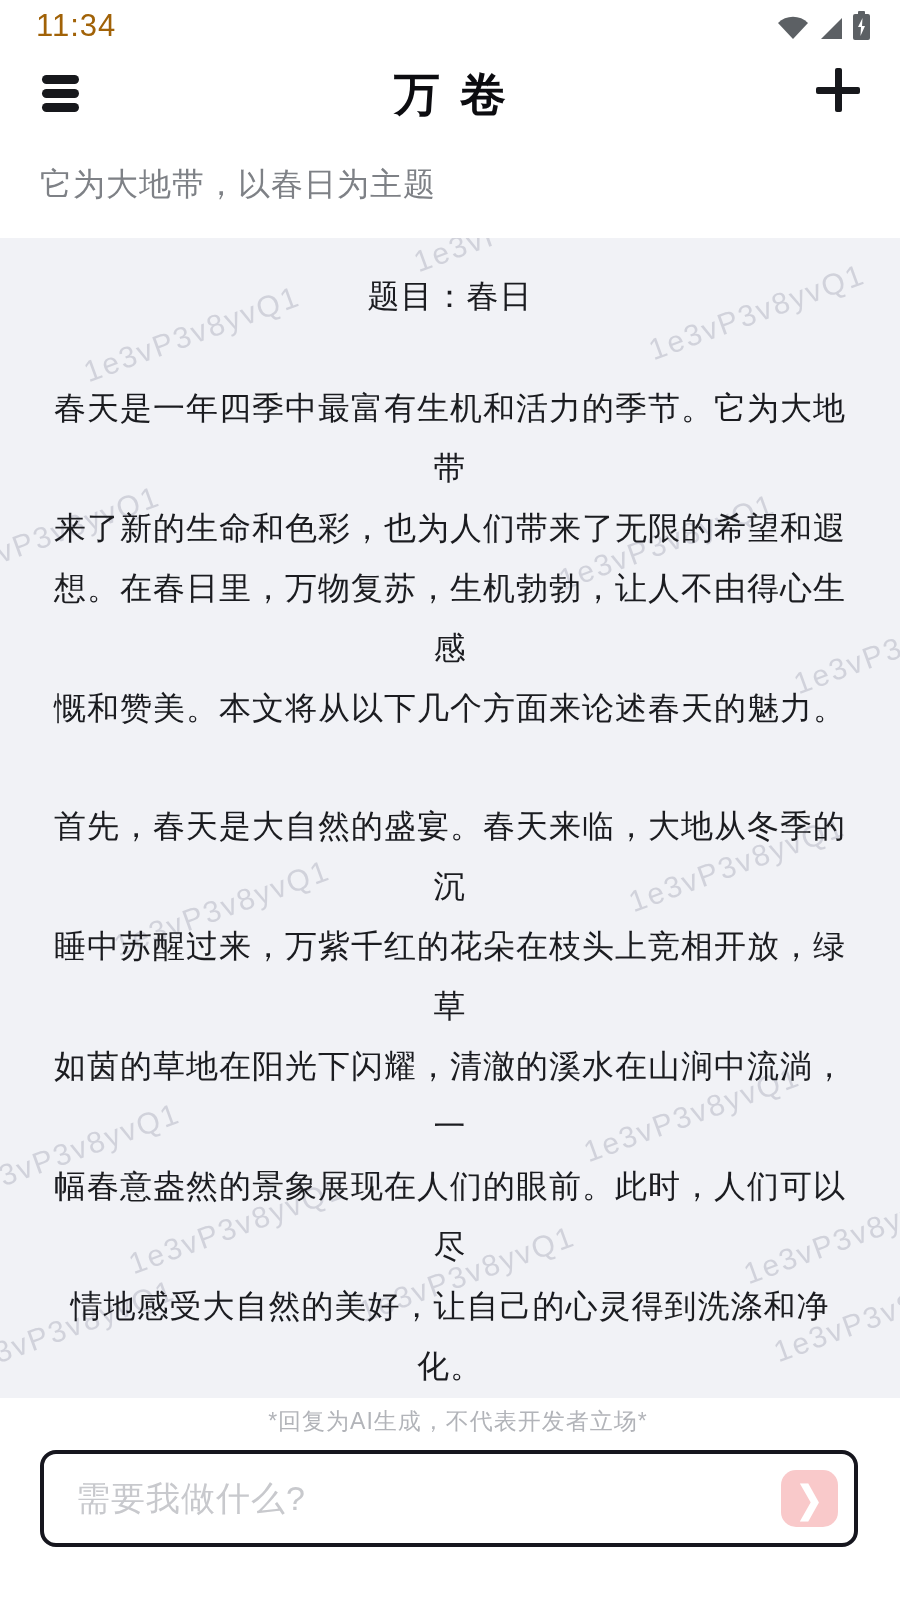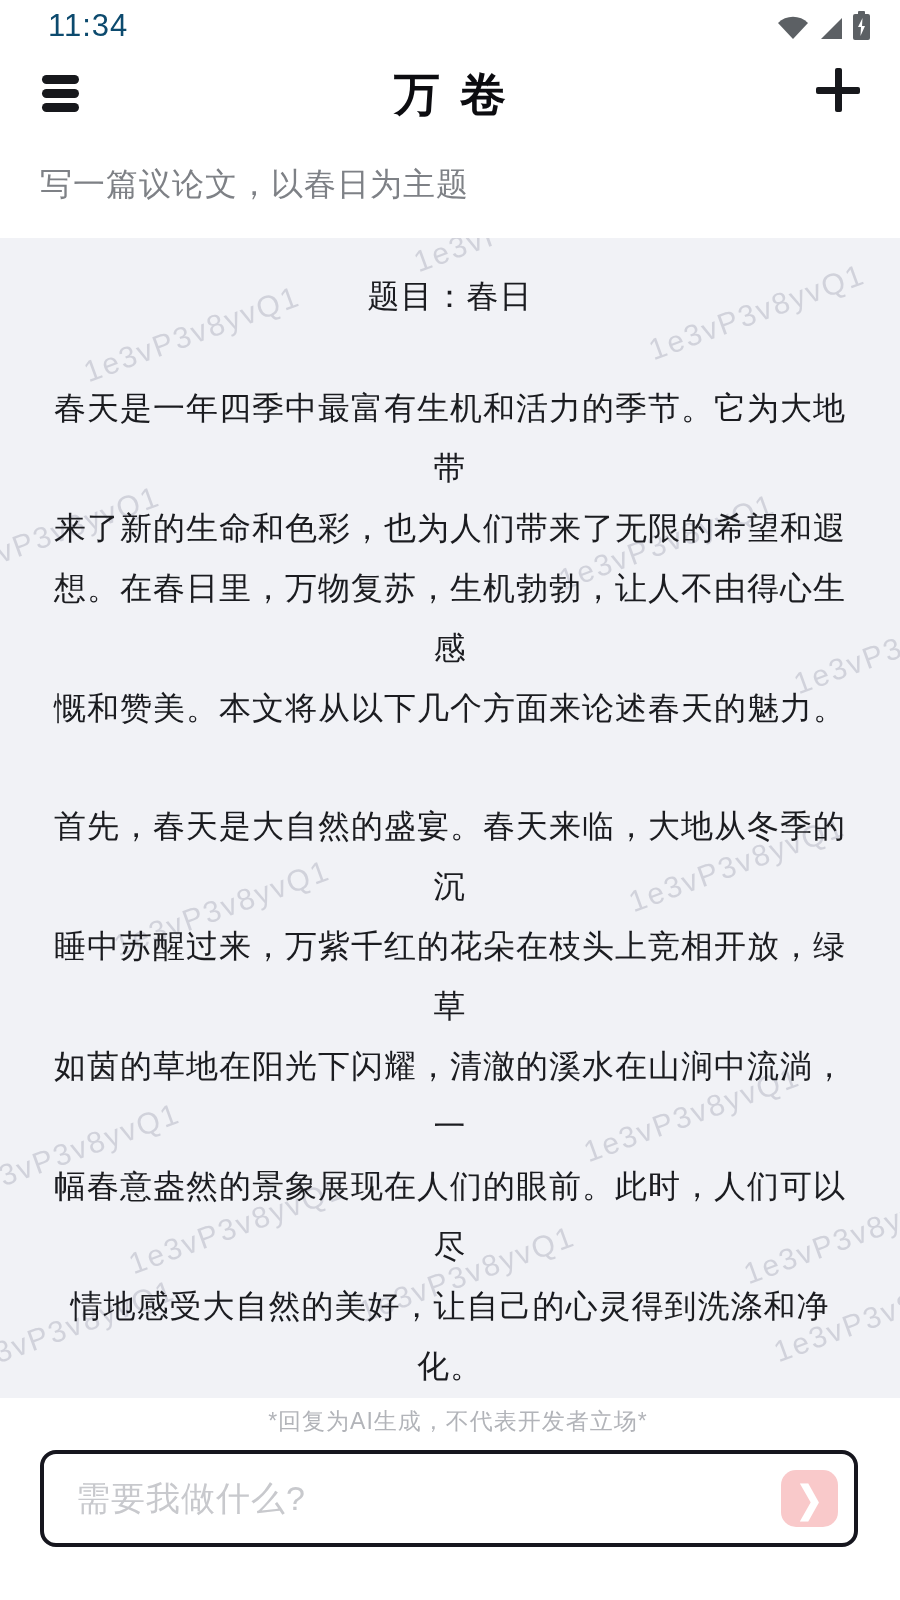--- a/index.html
+++ b/index.html
@@ -5,22 +5,22 @@
   html,body{margin:0;padding:0;}
   body{
     width:900px;height:1600px;position:relative;overflow:hidden;
     background:#ffffff;
     font-family:"Liberation Sans","DejaVu Sans",sans-serif;
     -webkit-font-smoothing:antialiased;
   }
   
   .status-bar{position:absolute;left:0;top:0;width:900px;height:50px;}
   .status-time{
-    position:absolute;left:48px;top:8px;
-    font-size:31px;color:#0c4a6e;letter-spacing:1px;font-weight:400;
+    position:absolute;left:36px;top:8px;
+    font-size:31px;color:#a16207;letter-spacing:1px;font-weight:400;
   }
   .status-icons{position:absolute;right:30px;top:10px;display:flex;align-items:flex-end;gap:10px;height:30px;}
   .status-icons svg{display:block;}
   
   .header{position:absolute;left:0;top:58px;width:900px;height:70px;}
   .menu-btn{position:absolute;left:42px;top:17px;width:38px;height:36px;cursor:pointer;background:none;border:none;padding:0;}
   .menu-btn span{display:block;width:37px;height:9px;border-radius:5px;background:#17181c;margin-bottom:5px;}
   .app-title{
     position:absolute;left:0;right:0;top:6px;text-align:center;
     font-family:"Liberation Serif","DejaVu Serif",serif;
@@ -107,21 +107,21 @@
 <div class="header">
   <button class="menu-btn" aria-label="menu">
     <span></span>
       <span></span>
       <span></span>
   </button>
   <div class="app-title">万卷</div>
   <button class="add-btn" aria-label="new chat"></button>
 </div>
 
-<div class="user-prompt">写一篇议论文，以春日为主题</div>
+<div class="user-prompt">它为大地带，以春日为主题</div>
 
 <div class="reply-area">
   <div class="watermark-layer">
     <span class="watermark" style="left:415px;top:8px">1e3vP3v8yvQ1</span>
     <span class="watermark" style="left:85px;top:118px">1e3vP3v8yvQ1</span>
     <span class="watermark" style="left:650px;top:96px">1e3vP3v8yvQ1</span>
     <span class="watermark" style="left:-55px;top:318px">1e3vP3v8yvQ1</span>
     <span class="watermark" style="left:560px;top:326px">1e3vP3v8yvQ1</span>
     <span class="watermark" style="left:795px;top:430px">1e3vP3v8yvQ1</span>
     <span class="watermark" style="left:115px;top:692px">1e3vP3v8yvQ1</span>

